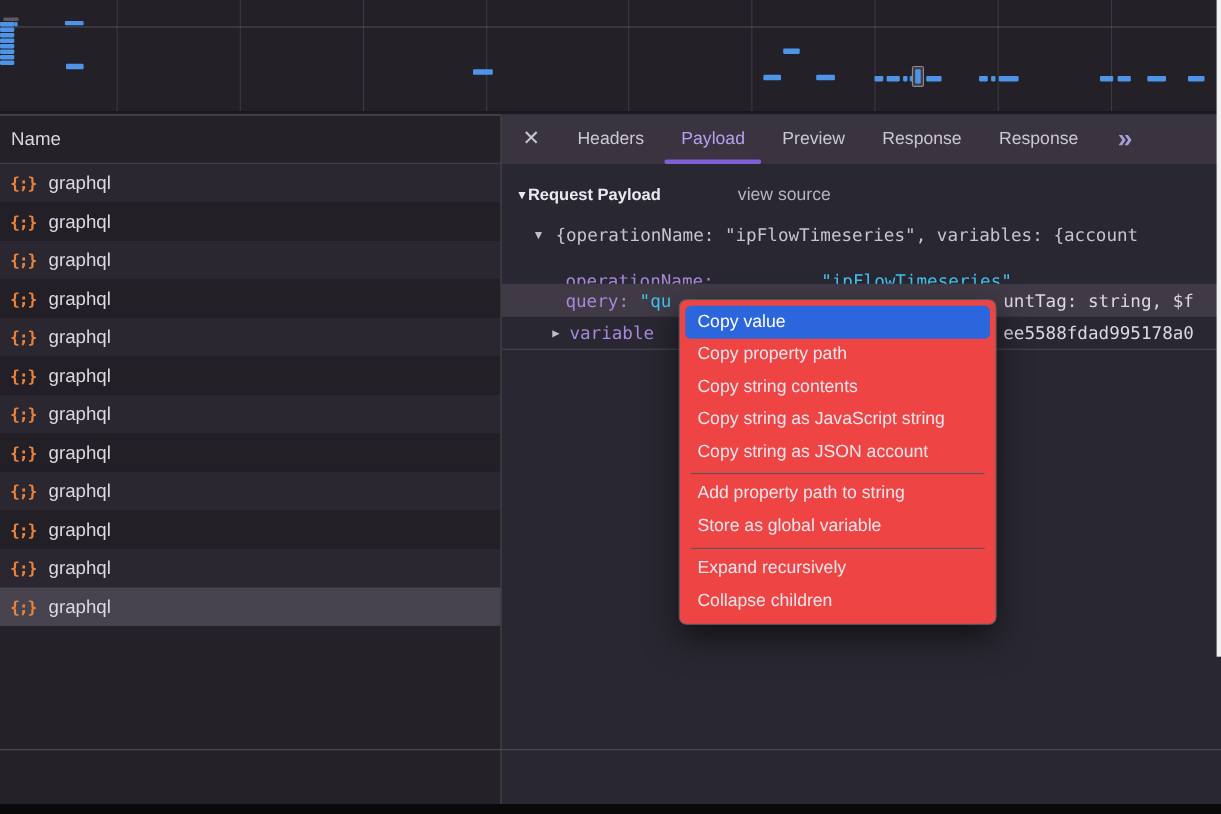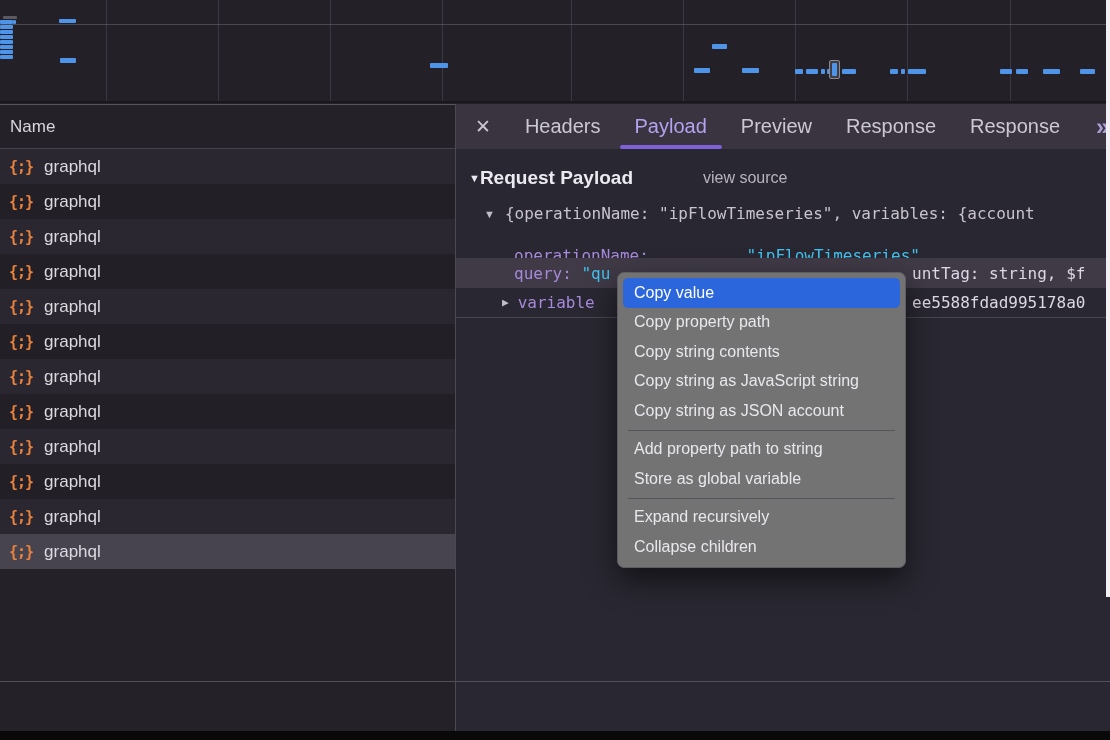--- a/index.html
+++ b/index.html
@@ -29,49 +29,49 @@
   .req-row.even{ background:#221f26; }
   .req-row.selected{ background:#48444f; }
   .braces-icon{ font-family:"DejaVu Sans Mono", monospace; font-weight:bold;
     font-size:15px; color:#e8823c; letter-spacing:-1px; }
   
   .right-panel{ position:absolute; left:456px; top:104px; right:0; bottom:0; background:#292731; }
   .v-divider{ position:absolute; left:455px; top:104px; width:1px; bottom:9px; background:#4c4952; z-index:3; }
   .tabbar{ height:45px; background:#393440; display:flex; align-items:center;
     padding-left:19px; gap:34px; }
   .tab{ position:relative; height:45px; display:flex; align-items:center;
-    color:#ccc8d3; font-size:20px; cursor:pointer; white-space:nowrap; }
+    color:#ccc8d3; font-size:16px; cursor:pointer; white-space:nowrap; }
   .tab.active{ color:#b5a2f0; }
   .tab.active::after{ content:""; position:absolute; left:-15px; right:-15px; bottom:0;
     height:4px; background:#7f60d6; border-radius:2px; }
   .close-btn{ color:#c9c5d0; font-size:19px; cursor:pointer; line-height:1; }
   .overflow-btn{ color:#a99ed2; font-size:24px; font-weight:bold; cursor:pointer;
     margin-left:2px; letter-spacing:-2px; }
   .content{ position:absolute; left:0; top:45px; right:0; bottom:0; overflow:hidden; }
   .rp-row{ position:absolute; left:0; right:0; display:flex; align-items:center; white-space:nowrap; }
   .mono{ font-family:"DejaVu Sans Mono", monospace; font-size:16px; }
   .tri{ font-size:11px; color:#c2bec9; }
   .rp-title-row{ top:10px; height:37px; }
-  .rp-title{ color:#eceaf0; font-size:19px; font-weight:bold; }
+  .rp-title{ color:#eceaf0; font-size:15px; font-weight:bold; }
   .rp-title-row .tri{ margin-left:13px; color:#eceaf0; }
   .view-source{ margin-left:70px; color:#b8b3bf; font-size:16px; cursor:pointer; }
   .rp-summary{ top:50px; height:29px; color:#c8c3cd; }
   .rp-summary .tri{ margin-left:28px; }
   .rp-summary .mono{ margin-left:10px; }
   .rp-line1{ top:91px; height:30px; padding-left:58px;gap:44px; }
   .rp-line2{ top:109px; height:30px; padding-left:58px; background:#3f3a46;align-items:center; }
   .rp-line3{ top:139px; height:30px; border-bottom:1px solid #49464f; }
   .rp-line3 .tri{ margin-left:46px; }
   .rp-line3 .key{ margin-left:9px; }
   .key{ color:#a689d9; }
   .str{ color:#41c2ee; }
   .frag-right{ position:absolute; left:456px; color:#ddd7e5; }
   
   .ctx-menu{ position:absolute; left:617px; top:272px; width:289px; z-index:10;
-    background:#737373; border:1px solid #5f5d64; border-radius:7px;
+    background:#ef4444; border:1px solid #5f5d64; border-radius:7px;
     padding:5px 0; box-shadow:0 12px 30px rgba(0,0,0,.55); }
   .ctx-item{ height:29.5px; margin:0 5px; padding:0 11px; display:flex; align-items:center;
     color:#e9e7ed; font-size:16px; border-radius:5px; cursor:pointer; white-space:nowrap; }
   .ctx-item.hl{ background:#2b66dd; color:#ffffff; }
   .ctx-sep{ height:1px; background:#56545b; margin:4px 10px; }
   
   .h-divider{ position:absolute; left:0; right:0; top:681px; height:1px; background:#514e56; z-index:2; }
   .bottom-bar{ position:absolute; left:0; right:0; bottom:0; height:9px; background:#09090a; z-index:4; }
   .right-edge{ position:absolute; right:0; top:0; width:4px; height:597px; background:#f1f0f2; z-index:5; }
 </style>

